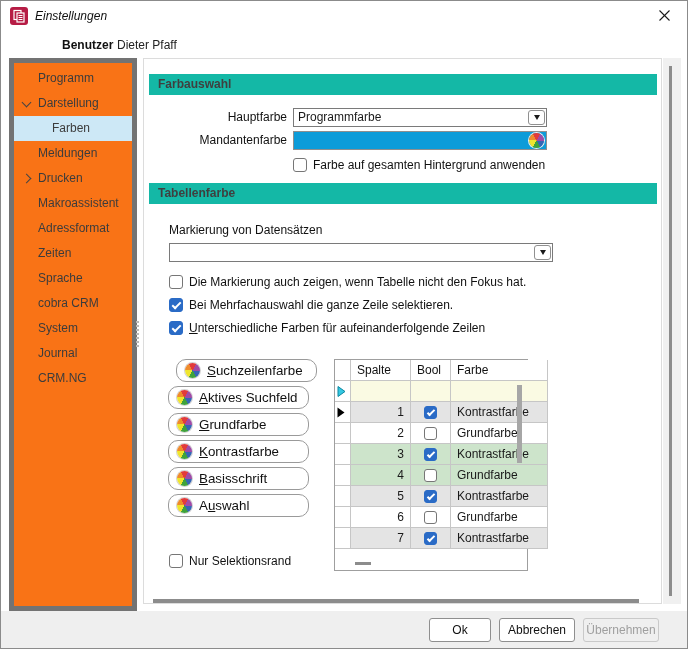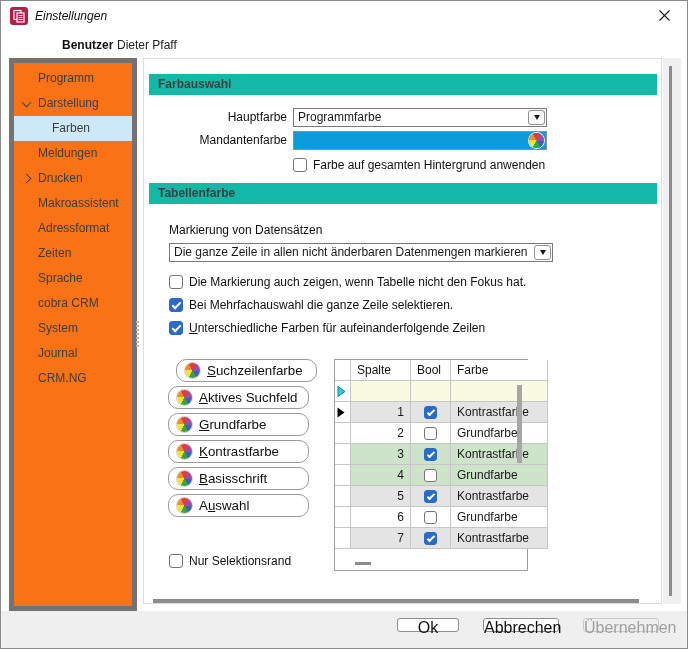--- a/index.html
+++ b/index.html
@@ -96,22 +96,22 @@
 
   
   .v-track { position:absolute; left:662px; top:57px; width:18px; height:546px; background:#f0f0f0; }
   .v-thumb { position:absolute; left:6px; top:8px; width:3px; height:530px; background:#8c8c8c; }
   .h-thumb { position:absolute; left:152px; top:598px; width:486px; height:4px; background:#8c8c8c; }
 
   
   .footer { position:absolute; left:0; right:0; bottom:0; height:37px; background:#efefef;
             display:flex; justify-content:flex-end; align-items:flex-start;
             gap:8px; padding:7px 28px 0 0; }
-  .btn { height:14px; background:#fff; border:1px solid #8f8f8f; border-radius:3px;
-         font-size:16px; color:#111; cursor:pointer; font-family:"Liberation Sans",sans-serif;margin-left:16px; }
+  .btn { height:24px; background:#fff; border:1px solid #8f8f8f; border-radius:3px;
+         font-size:12px; color:#111; cursor:pointer; font-family:"Liberation Sans",sans-serif; }
   .btn.ok { width:62px; } .btn.cancel { width:76px; }
   .btn.apply { width:76px; background:#efefef; border-color:#c9c9c9; color:#9f9f9f; }
 </style>
 </head>
 <body>
 
 <div class="dialog">
 
   <div class="titlebar">
     <span class="app-icon">
@@ -174,21 +174,20 @@
 
     <div class="check-row" style="left:149px; top:98px;">
       <span class="cbx" data-state="unchecked"></span>
       <span><span>Farbe auf gesamten Hintergrund anwenden</span><span class="key"></span><span></span></span>
     </div>
 
     <div class="section-hdr hdr-tabellenfarbe">Tabellenfarbe</div>
 
     <div class="plain-label" style="left:25px; top:164px;">Markierung von Datensätzen</div>
     <div class="select" style="left:25px; top:184px; width:384px;">
-      <span>Die ganze Zeile in allen nicht änderbaren Datenmengen markieren</span>
       <span class="dd-btn">
           <i class="dd-arrow"></i>
         </span>
     </div>
 
     <div class="check-row" style="left:25px; top:215px;">
       <span class="cbx" data-state="unchecked"></span>
       <span><span>Die Markierung auch zeigen, wenn Tabelle nicht den Fokus hat.</span><span class="key"></span><span></span></span>
     </div>
     <div class="check-row" style="left:25px; top:238px;">

